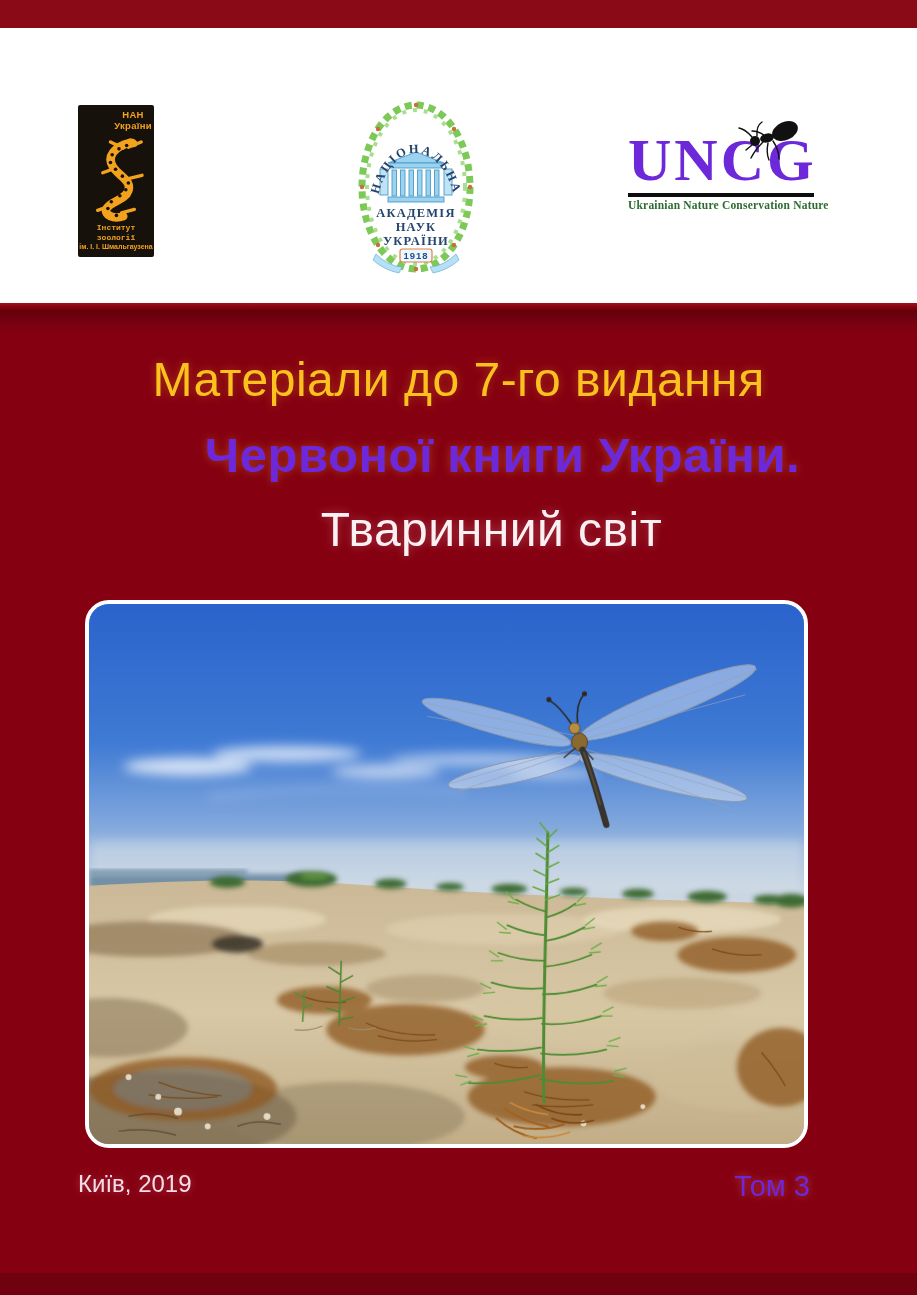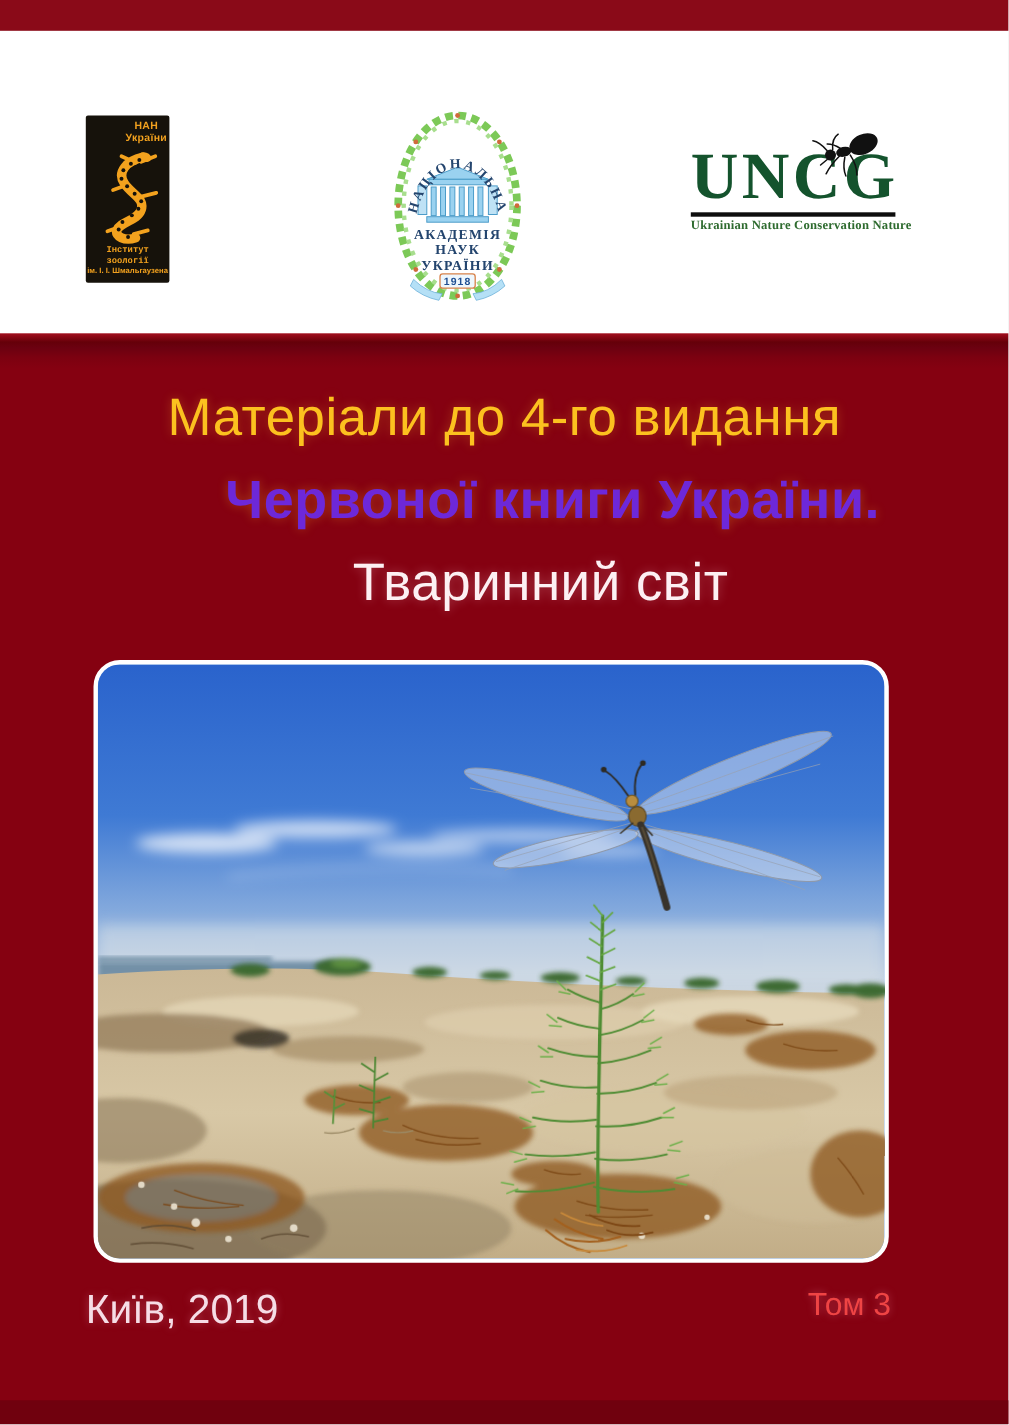--- a/index.html
+++ b/index.html
@@ -17,42 +17,42 @@
   .zoo-art{display:block;margin:1px auto 0;width:64px;height:90px;}
   .zoo-b1{font-size:8px;line-height:9.5px;margin-top:1px;font-weight:700;font-family:Liberation Mono, monospace;}
   .zoo-b2{font-size:7px;line-height:9px;font-weight:700;}
 
   .logo-nasu{position:absolute;left:356px;top:97px;width:120px;height:180px;}
   .nasu-word{font-family:"Liberation Serif",serif;font-weight:700;fill:#24456e;letter-spacing:1.2px;}
   .nasu-arc{font-family:"Liberation Serif",serif;font-weight:700;font-size:12.5px;fill:#24456e;letter-spacing:2px;}
 
   .logo-uncg{position:absolute;left:628px;top:130px;width:186px;height:88px;}
   .uncg-acronym{font-family:"Liberation Serif",serif;font-size:60px;line-height:60px;font-weight:700;
-                color:#14532d;letter-spacing:3px;}
+                color:#6d28d9;letter-spacing:3px;}
   .uncg-rule{height:3.5px;background:#0d0d0d;margin-top:3px;}
   .uncg-sub{font-family:"Liberation Serif",serif;font-size:11.5px;font-weight:700;color:#2e6b2f;
             margin-top:2px;white-space:nowrap;letter-spacing:.2px;}
   .ant{position:absolute;left:102px;top:-15px;width:78px;height:47px;}
 
   
   .cover{position:absolute;left:0;top:303px;width:100%;height:992px;
          background:linear-gradient(180deg,#a2101f 0px,#8c0715 3px,#650009 8px,#6b0110 13px,
                                     #7c0110 22px,#850111 32px,#850111 100%);}
   .title-line{position:absolute;left:0;width:917px;text-align:center;letter-spacing:.5px;}
   .t1{top:352px;font-size:48px;color:#fcc11f;text-shadow:0 0 10px rgba(251,190,40,.30);}
   .t2{top:427px;font-size:49px;font-weight:700;color:#6d28d9;text-shadow:0 0 10px rgba(251,190,40,.30);padding-left:44px;}
   .t3{top:502px;font-size:48px;color:#fdf0f3;text-shadow:0 0 10px rgba(255,205,215,.30);margin-left:33px;}
 
   .photo{position:absolute;left:85px;top:600px;width:723px;height:548px;box-sizing:border-box;
          border:4px solid #ffffff;border-radius:24px;overflow:hidden;background:#7ea9e0;z-index:2;}
   .photo svg{display:block;width:100%;height:100%;}
 
-  .place-year{position:absolute;left:78px;top:1170px;font-size:37px;color:#f6dde6;
+  .place-year{position:absolute;left:78px;top:1170px;font-size:24px;color:#f6dde6;
               text-shadow:0 0 8px rgba(255,170,190,.35);}
-  .volume{position:absolute;right:107px;top:1170px;font-size:29px;color:#ef4444;
+  .volume{position:absolute;right:107px;top:1170px;font-size:29px;color:#6d28d9;
           text-shadow:0 0 8px rgba(255,170,190,.35);}
 </style>
 </head>
 <body>
 
 <div class="page">
 
   <div class="topbar"></div>
 
   <div class="logo-zoo">
@@ -150,21 +150,21 @@
           <path d="M22,30 l-6,5"></path>
         </g>
       </g>
     </svg>
     <div class="uncg-rule"></div>
     <div class="uncg-sub">Ukrainian Nature Conservation Nature</div>
   </div>
 
   <div class="cover"></div>
 
-  <div class="title-line t1">Матеріали до 4-го видання</div>
+  <div class="title-line t1">Матеріали до 7-го видання</div>
   <div class="title-line t2">Червоної книги України.</div>
   <div class="title-line t3">Тваринний світ</div>
 
   <figure class="photo" style="margin:0;">
     <svg viewBox="0 0 723 548" preserveAspectRatio="none">
       <defs>
         <linearGradient id="sky" x1="0" y1="0" x2="0" y2="1">
           <stop offset="0" stop-color="#2a63cc"></stop>
             <stop offset=".45" stop-color="#3f7ad4"></stop>
           <stop offset=".78" stop-color="#8fb1de"></stop>

